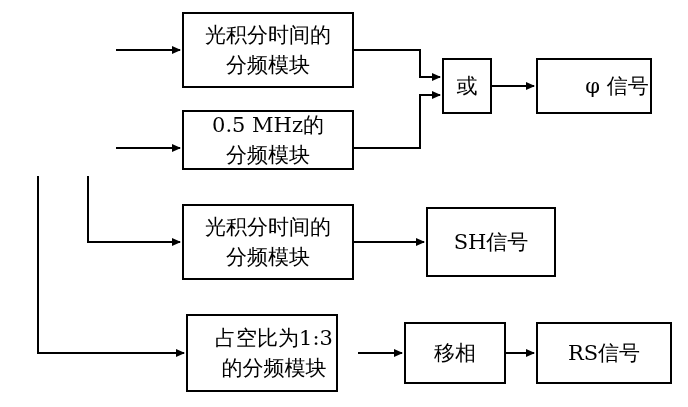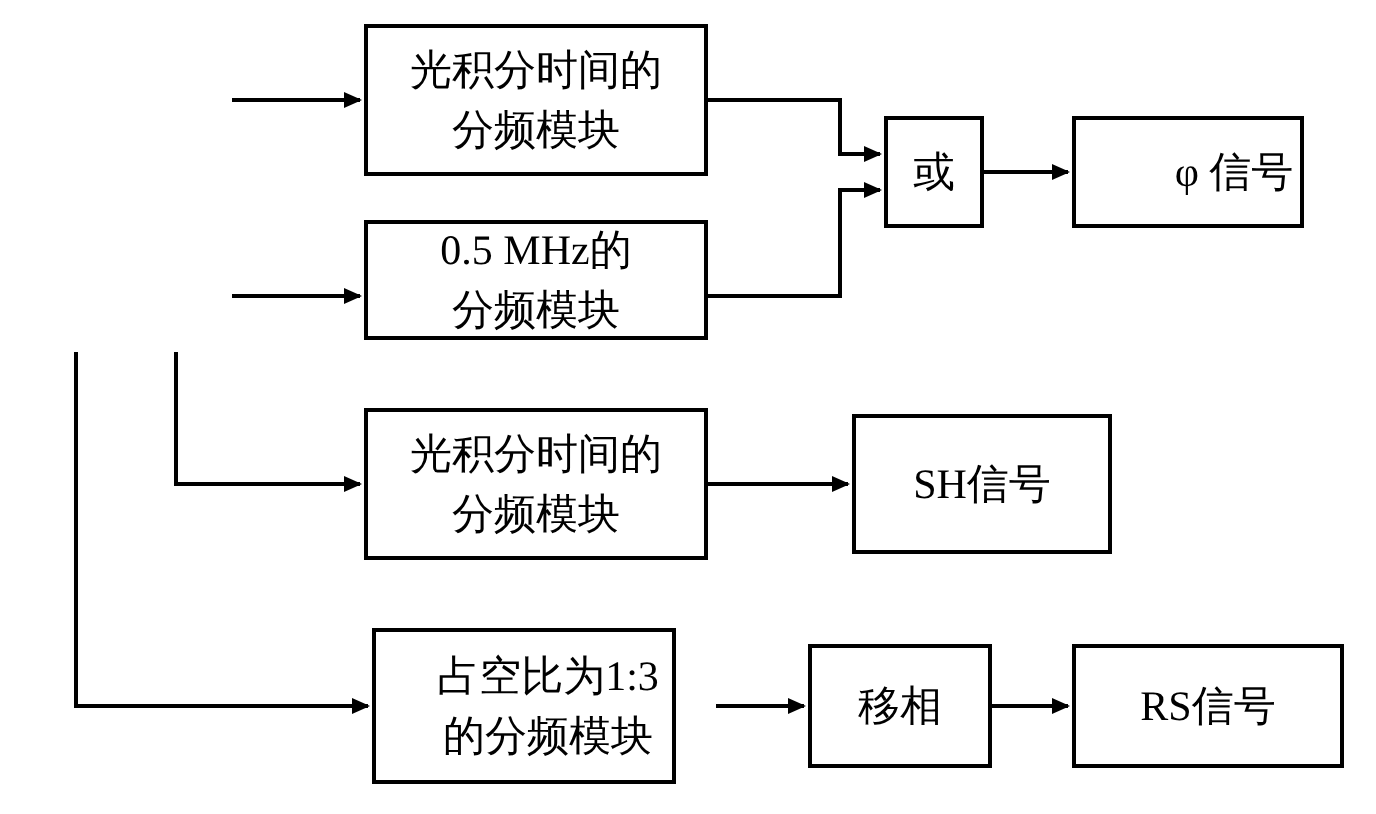--- a/index.html
+++ b/index.html
@@ -28,21 +28,20 @@
     border: 2px solid #000000;
     background: #ffffff;
     display: flex;
     align-items: center;
     justify-content: center;
     text-align: center;
     color: #000000;
     font-size: 21px;
     line-height: 1.45;
     white-space: pre-line;
-    font-family: Liberation Serif, serif;
   }
   .box span {
     white-space: pre-line;
   }
 </style>
 </head>
 <body>
 
 <div class="canvas">
 
@@ -100,21 +99,21 @@
 
   <div class="box" style="left:426px; top:207px; width:130px; height:70px;">
     <span>SH信号</span>
   </div>
 
   <div class="box" style="left:186px; top:314px; width:152px; height:78px;padding-left:24px;">
     <span>占空比为1:3
 的分频模块</span>
   </div>
 
-  <div class="box" style="left:404px; top:322px; width:92px; height:62px;">
+  <div class="box" style="left:404px; top:322px; width:102px; height:62px;">
     <span>移相</span>
   </div>
 
   <div class="box" style="left:536px; top:322px; width:136px; height:62px;">
     <span>RS信号</span>
   </div>
 
 </div>
 
 </body></html>

